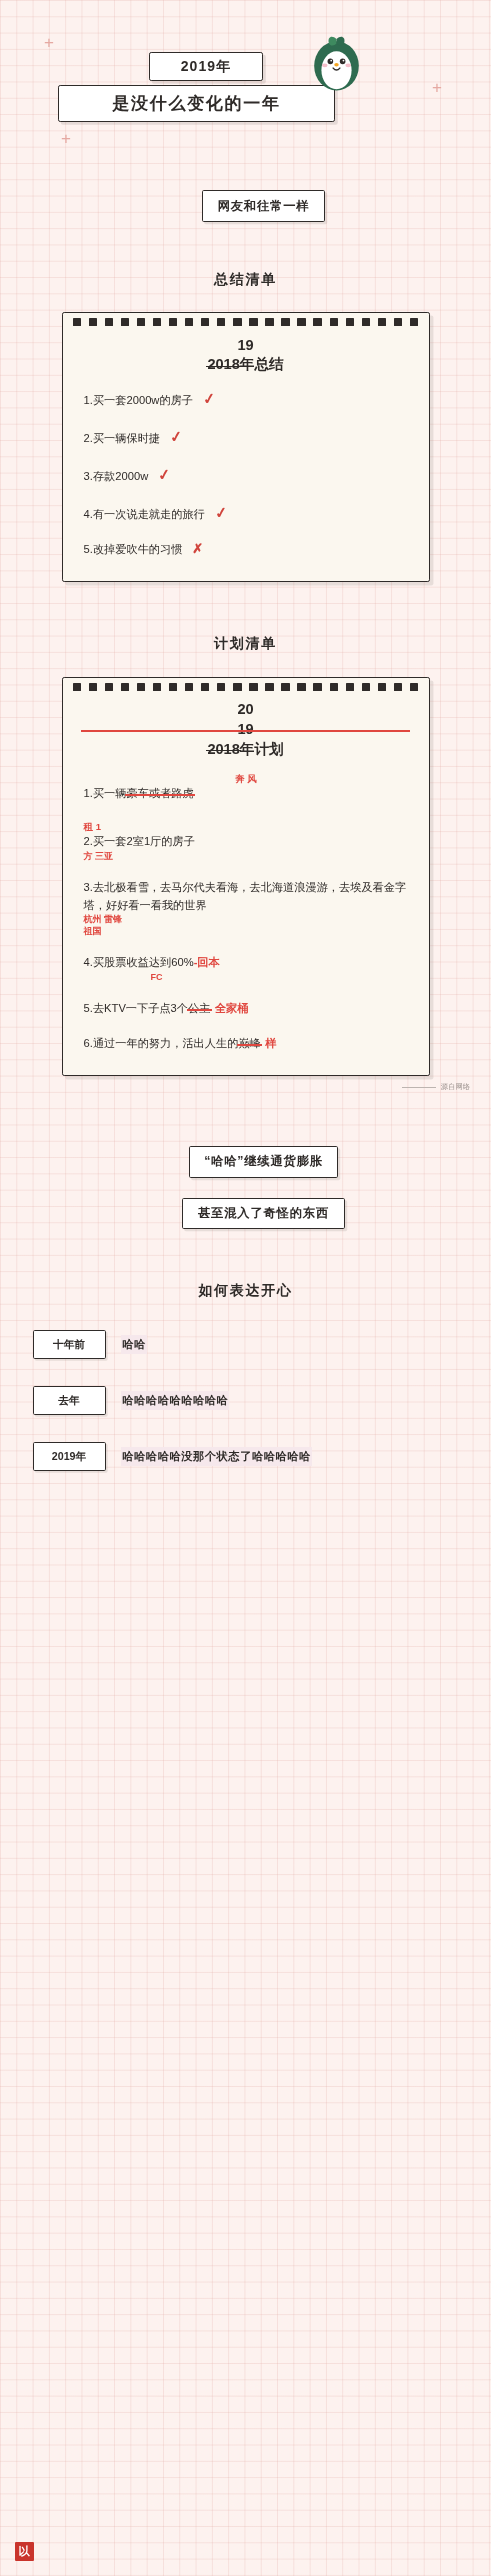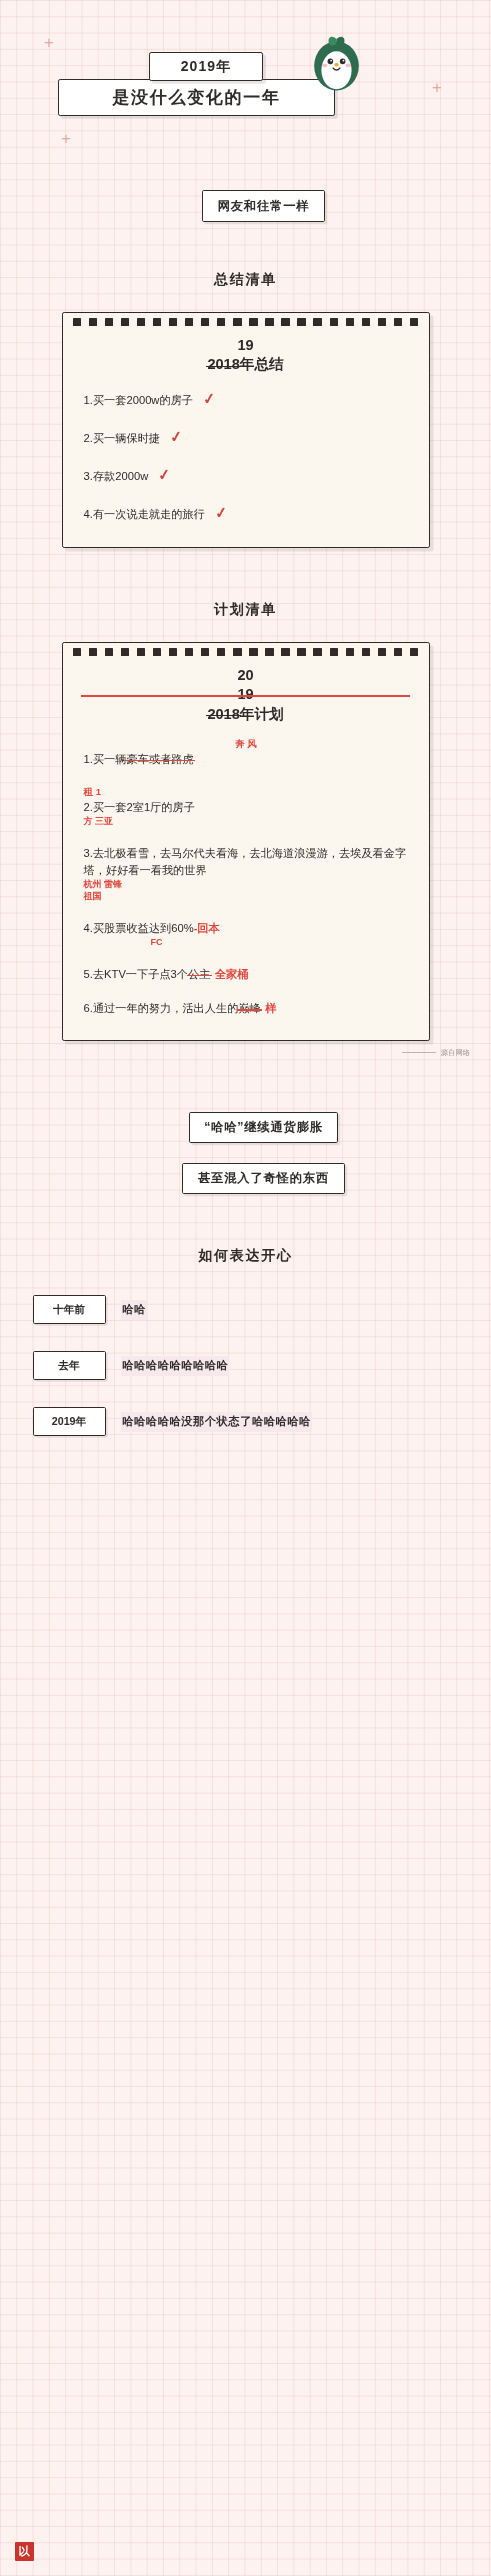--- a/index.html
+++ b/index.html
@@ -57,21 +57,21 @@
     top: 52px;
     width: 112px;
     height: 27px;
     line-height: 27px;
     font-size: 14px;
     letter-spacing: 1.1px;
     z-index: 3;
   }
   .title-main {
     left: 58px;
-    top: 79px;
+    top: 85px;
     width: 275px;
     height: 35px;
     line-height: 35px;
     font-size: 17px;
     letter-spacing: 1.7px;
     z-index: 2;
   }
   
   .mascot {
     position: absolute;
@@ -371,20 +371,24 @@
         <span class="tick">✓</span>
       </li>
       <li>
         <span>3.存款2000w</span>
         <span class="tick">✓</span>
       </li>
       <li>
         <span>4.有一次说走就走的旅行</span>
         <span class="tick">✓</span>
       </li>
+      <li>
+        <span>5.改掉爱吹牛的习惯</span>
+        <span class="cross">✗</span>
+      </li>
     </ul>
   </div>
 
   <div class="section-title-wrap" style="margin-top:52px;">
     <span class="section-title">计划清单</span>
   </div>
 
   <div class="note" style="margin-top:22.4px;">
     <div class="binder">
       <i></i>

